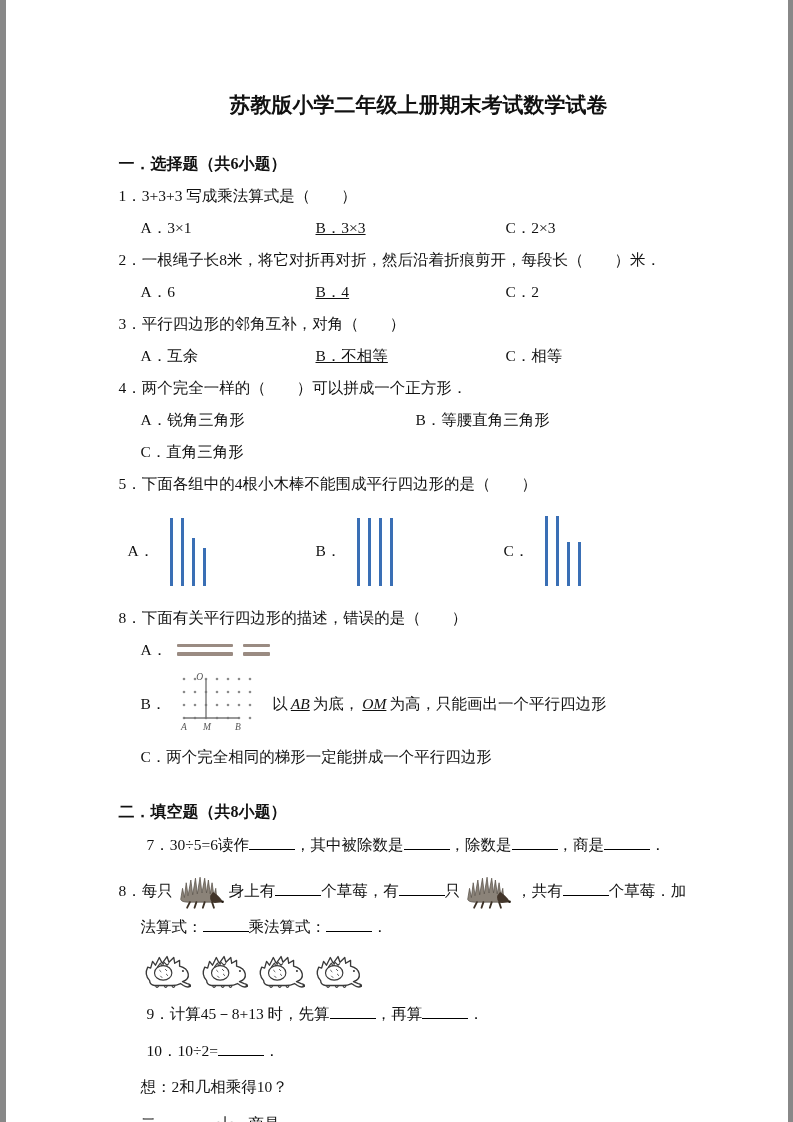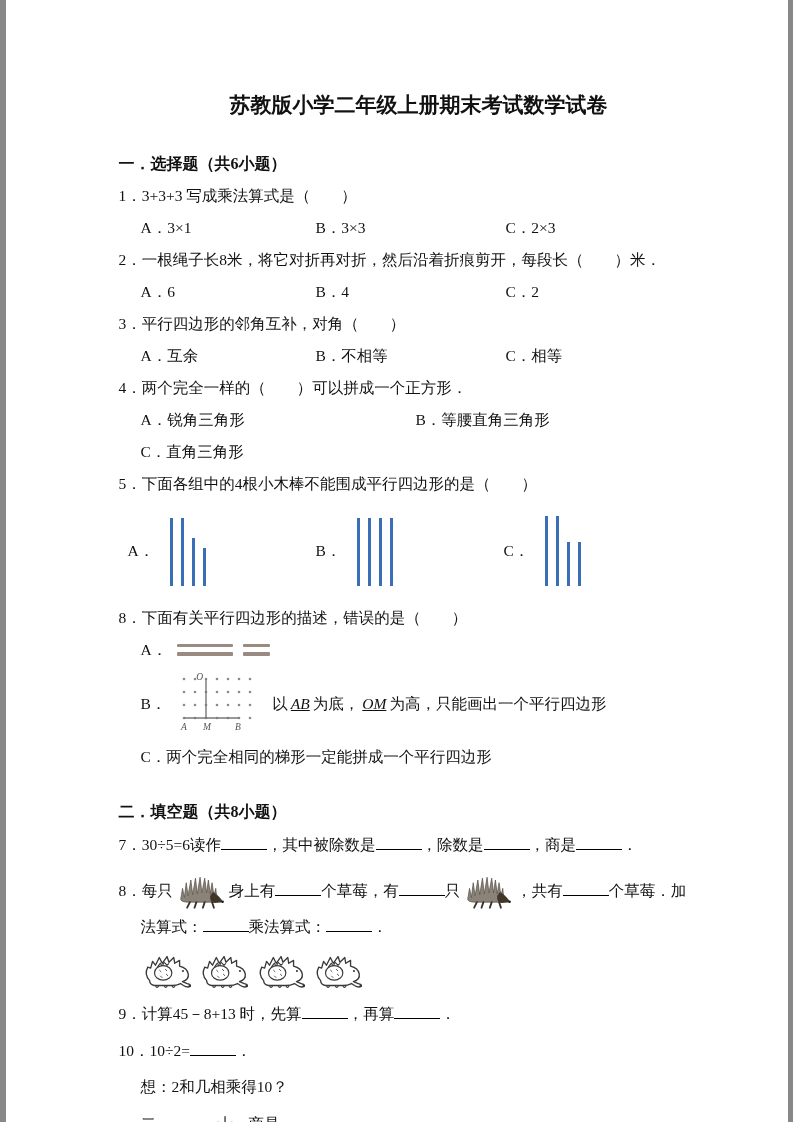--- a/index.html
+++ b/index.html
@@ -16,24 +16,24 @@
     line-height:19px;
     overflow:hidden;
   }
   .title {
     font-size:21px; font-weight:bold; line-height:26px;
     text-align:center;
     margin:0 -95px 20px -113px;
   }
   .sec-heading { font-weight:bold; font-size:16px; margin-bottom:13px;margin-top:36px; }
   .line { margin-bottom:13px; }
-  .line2 { margin-bottom:17px; }
+  .line2 { margin-bottom:17px;margin-left:28px; }
   .opts { display:flex; margin-left:22px; }
   .opt-c1 { width:175px; }
-  .opt-c2 { width:190px; }
+  .opt-c2 { width:190px;text-decoration:underline; }
   .opt-w1 { width:275px; }
   .indent { margin-left:22px; }
   .blank {
     display:inline-block; width:46px; height:15px;
     border-bottom:1.3px solid #000;
     vertical-align:baseline;
   }
   .vn { font-style:italic; margin:0 3px;text-decoration:underline; }
 
   

